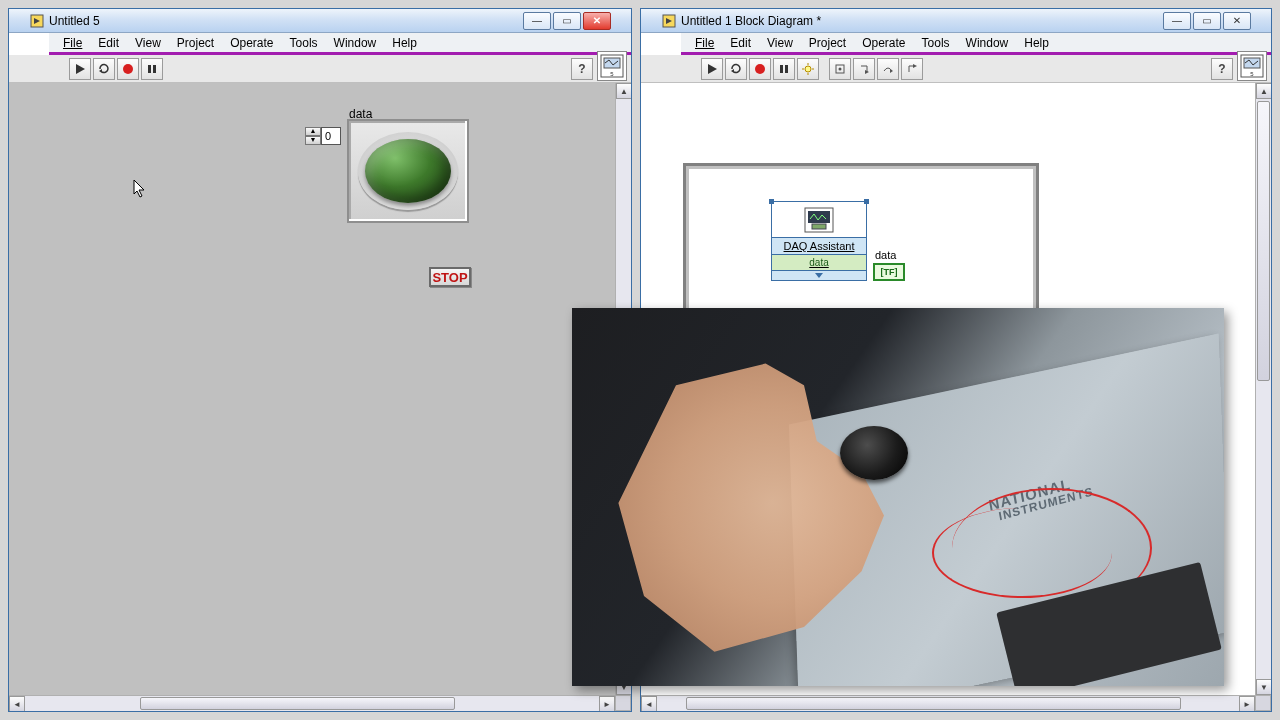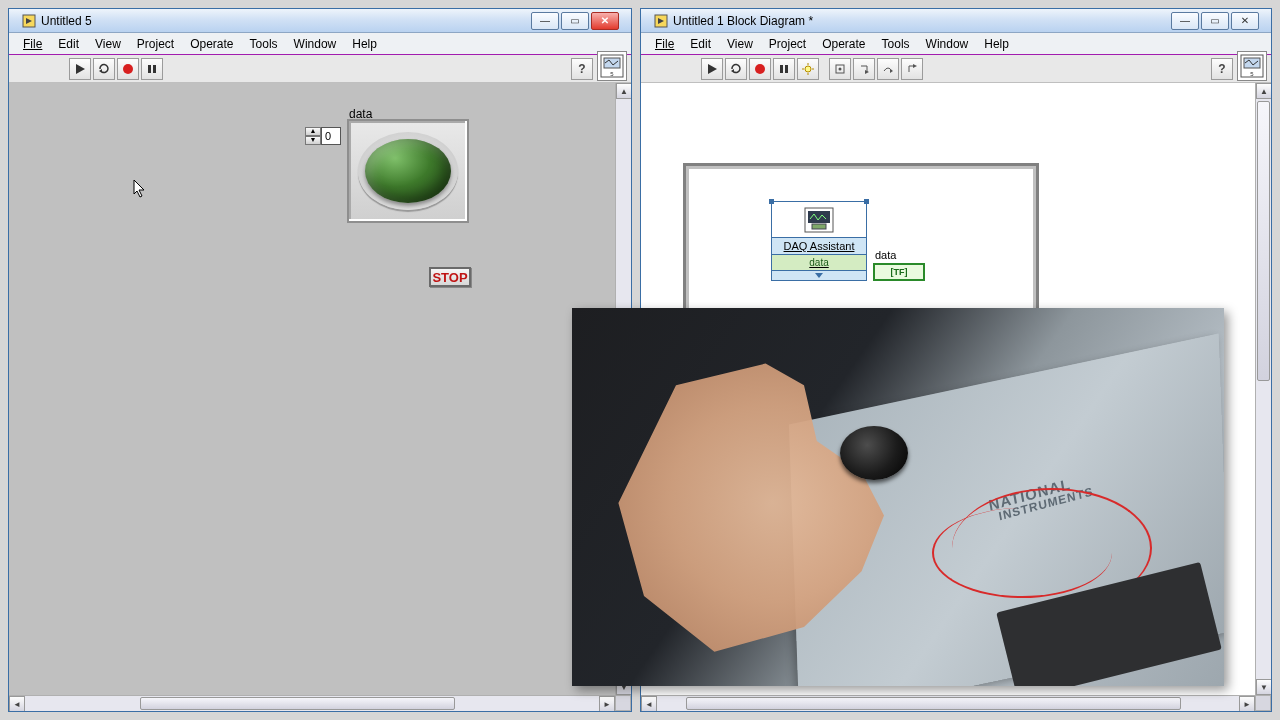--- a/index.html
+++ b/index.html
@@ -20,21 +20,21 @@
     display: flex;
     flex-direction: column;
   }
   .win-left { left: 8px; top: 8px; width: 624px; height: 704px; }
   .win-right { left: 640px; top: 8px; width: 632px; height: 704px; }
   .title-bar {
     height: 24px;
     background: linear-gradient(to bottom, #eef4fb 0%, #d1e1f5 45%, #b9d2f0 100%);
     display: flex;
     align-items: center;
-    padding: 0 12px;
+    padding: 0 20px;
     border-bottom: 1px solid #8da6c4;
   }
   .title-icon {
     width: 16px; height: 16px;
     margin-right: 4px;
     display:flex;align-items:center;justify-content:center;
   }
   .title-text { flex: 1; font-size: 12px; }
   .win-btn {
     width: 28px; height: 18px;
@@ -51,21 +51,22 @@
     color:#fff;
     border-color:#a82c24;
     font-weight:bold;
   }
   .menu-bar {
     height: 22px;
     background: #eef1f4;
     display: flex;
     align-items: center;
     padding: 0 6px;
-    border-bottom: 1px solid #a21caf;
+    border-bottom: 3px solid #a21caf;
+    margin-left: 40px;
   }
   .menu-item {
     padding: 2px 8px;
     cursor: pointer;
   }
   .menu-item:first-child { text-decoration: underline; }
   .tool-bar {
     height: 28px;
     background: #e8e8e8;
     display: flex;
@@ -176,21 +177,21 @@
     height:36px;background:#fff;border-bottom:1px solid #3a6ea5;
     display:flex;align-items:center;justify-content:center;
   }
   .daq-label { text-align:center; font-size:11px; padding:2px 0; color:#000;}
   .daq-term { height:16px;background:#d4ecc2;border-top:1px solid #3a6ea5;text-align:center;font-size:10px;color:#1a5a1a;line-height:15px;position:relative;}
   .daq-foot { height:10px;background:#cfe5f5;border-top:1px solid #3a6ea5;display:flex;justify-content:center;align-items:center;}
   .tri-down { width:0;height:0;border-left:4px solid transparent;border-right:4px solid transparent;border-top:5px solid #3a6ea5;}
   .bd-data-label { position:absolute; left:234px; top:166px; font-size:11px; color:#000;}
   .bd-term {
     position:absolute; left:232px; top:180px;
-    width:52px;height:18px;border:2px solid #2a8a2a;background:#eafadf;
+    width:32px;height:18px;border:2px solid #2a8a2a;background:#eafadf;
     font-size:9px;color:#1a6a1a;font-weight:bold;
     display:flex;align-items:center;justify-content:center;
   }
   .node-handle { position:absolute;width:5px;height:5px;background:#3a6ea5;}
 
   
   .camera-overlay {
     position:absolute; left:572px; top:308px; width:652px; height:378px;
     background:#1a1a1a;
     box-shadow: 4px 4px 10px rgba(0,0,0,0.4);

